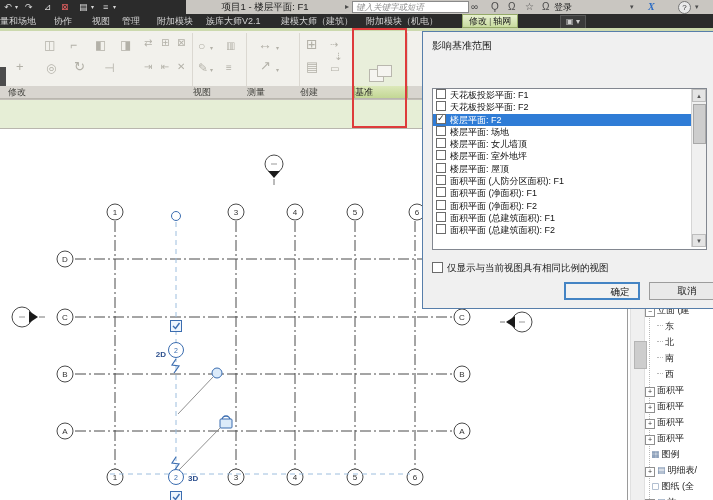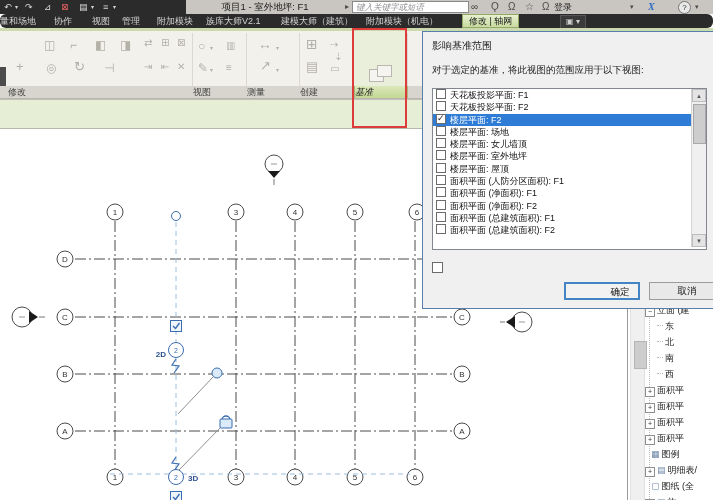--- a/index.html
+++ b/index.html
@@ -8,30 +8,30 @@
   .abs{position:absolute;}
   
   .titlebar{left:0;top:0;width:713px;height:14px;background:#c9c6c1;}
   .qat{left:0;top:0;width:186px;height:14px;background:#2b2b2b;}
   .qic{position:absolute;top:0;font-size:9px;line-height:14px;color:#d8d8d8;}
   .tic{position:absolute;top:0;font-size:10px;line-height:14px;color:#4a4a4a;}
   .wtitle{left:186px;top:0;width:158px;height:14px;font-size:9.5px;line-height:14px;text-align:center;color:#1c1c1c;white-space:nowrap;}
   .search{left:352px;top:1px;width:112px;height:10px;background:#fff;border:1px solid #8a8a8a;font-size:8.5px;line-height:10px;font-style:italic;color:#8f8f8f;padding-left:3px;white-space:nowrap;overflow:hidden;}
   .helpc{left:678px;top:1px;width:11px;height:11px;border:1px solid #777;border-radius:50%;background:#e9e9e9;font-size:8px;line-height:11px;text-align:center;color:#333;}
   
-  .tabbar{left:0;top:14px;width:713px;height:14px;background:#2b2b2b;border-radius:6px;}
+  .tabbar{left:0;top:14px;width:713px;height:14px;background:#2b2b2b;}
   .rtab{position:absolute;top:0;height:14px;font-size:9px;line-height:14px;color:#d2d2d2;white-space:nowrap;}
-  .rtab.active{background:linear-gradient(#e7f0d0,#c8db9f);color:#1d1d1d;border:1px solid #94a968;top:0;height:12px;line-height:12px;padding:0 6px;}
+  .rtab.active{background:linear-gradient(#e7f0d0,#c8db9f);color:#1d1d1d;border:1px solid #94a968;top:0;height:12px;line-height:12px;padding:0 6px;font-family:Liberation Serif, serif;}
   .tabtile{left:560px;top:1px;width:24px;height:12px;background:#3a3a3a;border:1px solid #565656;color:#cfcfcf;font-size:8px;line-height:12px;text-align:center;}
   .greenstrip{left:0;top:28px;width:713px;height:3px;background:#ccd9ae;}
   
   .ribbon{left:0;top:31px;width:713px;height:55px;background:#f2f1ec;}
   .plabels{left:0;top:86px;width:713px;height:12px;background:#d8d5cf;border-bottom:1px solid #b9b6ae;}
   .plabel{position:absolute;top:0;font-size:9px;line-height:12px;color:#44443f;text-align:left;}
-  .plabel.green{background:linear-gradient(#dce8ba,#c3d795);color:#1c1c1c;border-left:1px solid #a6b877;border-right:1px solid #a6b877;font-style:italic;}
+  .plabel.green{background:linear-gradient(#dce8ba,#c3d795);color:#1c1c1c;border-left:1px solid #a6b877;border-right:1px solid #a6b877;}
   .psep{position:absolute;top:2px;width:1px;height:94px;background:#dbd8d1;}
   .ric{position:absolute;color:#b3b1a8;font-size:12px;line-height:12px;}
   .datumpanel{left:353px;top:0px;width:54px;height:86px;background:#e9efdb;}
   .infbtn{left:358px;top:34px;width:44px;height:50px;text-align:center;}
   .infbtn .t{font-size:9px;line-height:10px;color:#a9a69d;}
   .inficon{position:relative;width:22px;height:17px;margin:0 auto 4px auto;}
   .inficon .r1{position:absolute;left:0;top:4px;width:13px;height:11px;border:1.5px solid #b9b7ae;background:#f5f4f0;}
   .inficon .r2{position:absolute;left:8px;top:0;width:13px;height:10px;border:1.5px solid #b9b7ae;background:#f5f4f0;}
   .darkstrip{left:0;top:36px;width:6px;height:50px;background:#4c4c4c;}
   .optbar{left:0;top:99px;width:713px;height:28px;background:#e6eed6;border-top:1px solid #c2bfb8;border-bottom:1px solid #b9b6ae;}
@@ -74,21 +74,21 @@
       <span class="qic" style="left:4px">↶</span>
       <span class="qic" style="left:15px;font-size:6px">▾</span>
       <span class="qic" style="left:25px">↷</span>
       <span class="qic" style="left:44px">⊿</span>
       <span class="qic" style="left:61px;color:#e06060">⊠</span>
       <span class="qic" style="left:79px">▤</span>
       <span class="qic" style="left:91px;font-size:6px">▾</span>
       <span class="qic" style="left:103px">≡</span>
       <span class="qic" style="left:113px;font-size:6px">▾</span>
     </div>
-    <div class="abs wtitle">项目1 - 室外地坪: F1</div>
+    <div class="abs wtitle">项目1 - 楼层平面: F1</div>
     <span class="tic" style="left:345px;font-size:8px">▸</span>
     <div class="abs search"><span>键入关键字或短语</span></div>
     <span class="tic" style="left:471px">∞</span>
     <span class="tic" style="left:491px">Ϙ</span>
     <span class="tic" style="left:508px">Ω</span>
     <span class="tic" style="left:525px">☆</span>
     <span class="tic" style="left:542px">Ω</span>
     <span class="tic" style="left:554px;font-size:9px;color:#222">登录</span>
     <span class="tic" style="left:630px;font-size:7px">▾</span>
     <span class="tic" style="left:648px;color:#2a6bc4;font-weight:bold;font-style:italic;font-family:'Liberation Serif',serif">X</span>
@@ -299,38 +299,37 @@
     <div class="trow" style="top:288px"><span class="exp">+</span><span>面积平</span></div>
     <div class="trow" style="top:304px"><span class="exp">+</span><span>面积平</span></div>
     <div class="trow" style="top:320px;left:23px"><span class="nico">▦</span><span>图例</span></div>
     <div class="trow" style="top:336px"><span class="exp">+</span><span class="nico">▤</span><span>明细表/</span></div>
     <div class="trow" style="top:352px;left:23px"><span class="nico">▢</span><span>图纸 (全</span></div>
     <div class="trow" style="top:368px"><span class="exp">+</span><span class="nico">▣</span><span>族</span></div>
   </div>
 
   <div class="abs dialog">
     <div class="dtitle">影响基准范围</div>
-    <div class="dinstr">对于选定的基准，将此视图的范围应用于以下视图:</div>
     <div class="listbox">
       <div class="lb-row"><span class="cb"></span><span>天花板投影平面: F1</span></div>
       <div class="lb-row"><span class="cb"></span><span>天花板投影平面: F2</span></div>
       <div class="lb-row selected"><span class="cb checked"></span><span>楼层平面: F2</span></div>
       <div class="lb-row"><span class="cb"></span><span>楼层平面: 场地</span></div>
       <div class="lb-row"><span class="cb"></span><span>楼层平面: 女儿墙顶</span></div>
       <div class="lb-row"><span class="cb"></span><span>楼层平面: 室外地坪</span></div>
       <div class="lb-row"><span class="cb"></span><span>楼层平面: 屋顶</span></div>
       <div class="lb-row"><span class="cb"></span><span>面积平面 (人防分区面积): F1</span></div>
       <div class="lb-row"><span class="cb"></span><span>面积平面 (净面积): F1</span></div>
       <div class="lb-row"><span class="cb"></span><span>面积平面 (净面积): F2</span></div>
       <div class="lb-row"><span class="cb"></span><span>面积平面 (总建筑面积): F1</span></div>
       <div class="lb-row"><span class="cb"></span><span>面积平面 (总建筑面积): F2</span></div>
       <div class="lbscroll">
         <div class="sbtn" style="top:0">▲</div>
         <div class="sthumb"></div>
         <div class="sbtn" style="bottom:0">▼</div>
       </div>
     </div>
-    <div class="fcheck"><span class="fbox"></span></div>
+    <div class="fcheck"><span class="fbox"></span><span>仅显示与当前视图具有相同比例的视图</span></div>
     <div class="btn ok" style="left:141px">确定</div>
     <div class="btn" style="left:226px">取消</div>
   </div>
 
 </div>
 
 </body></html>

